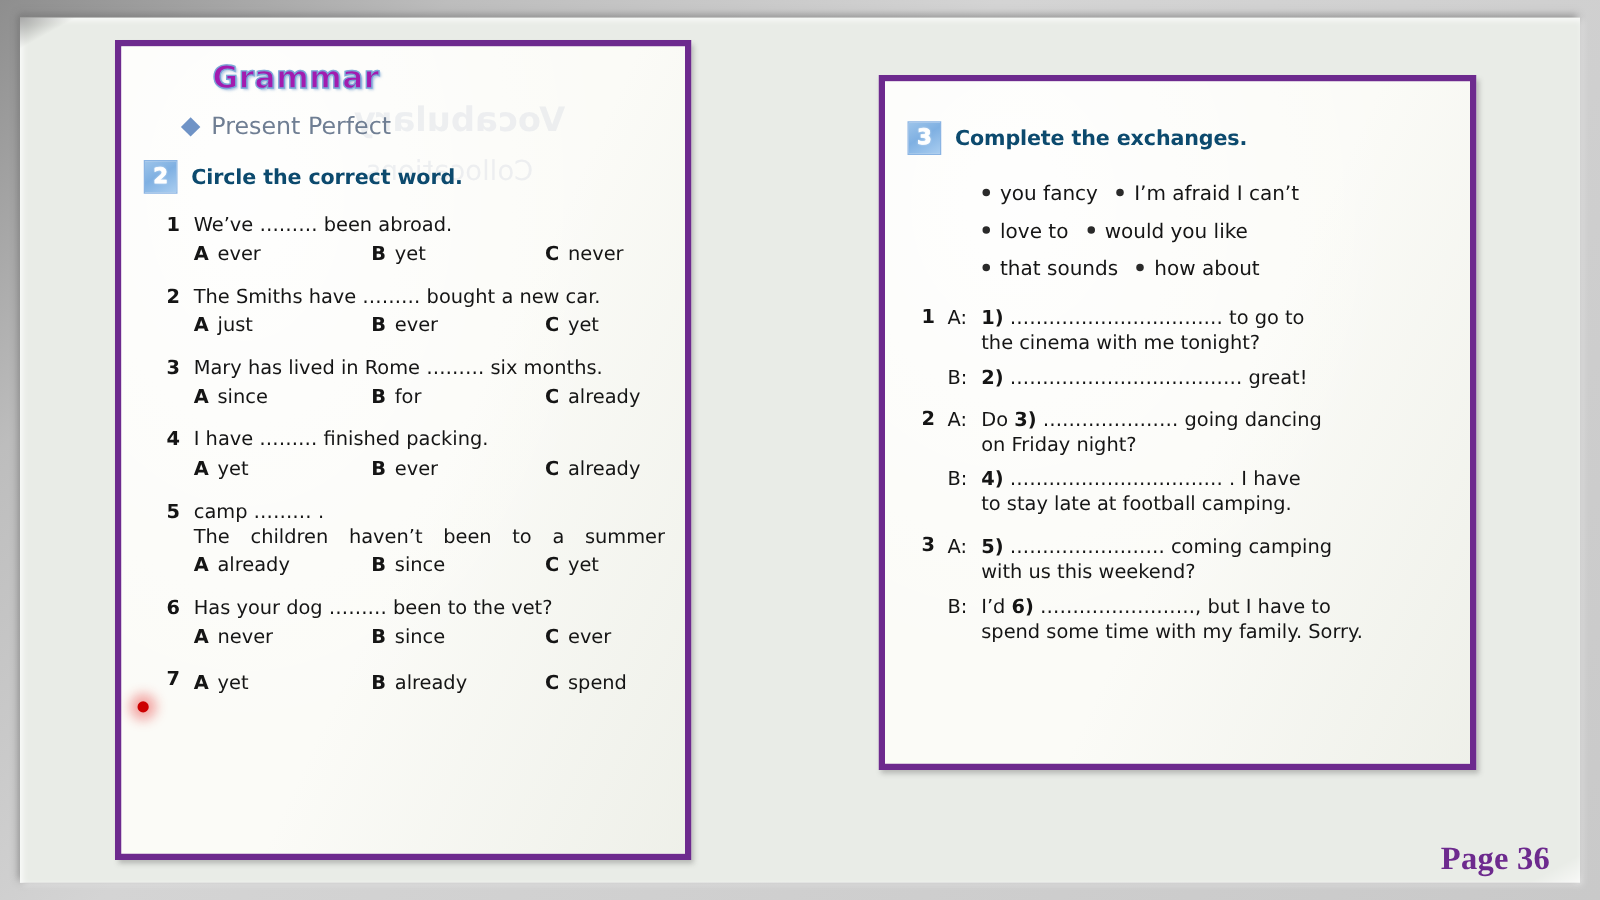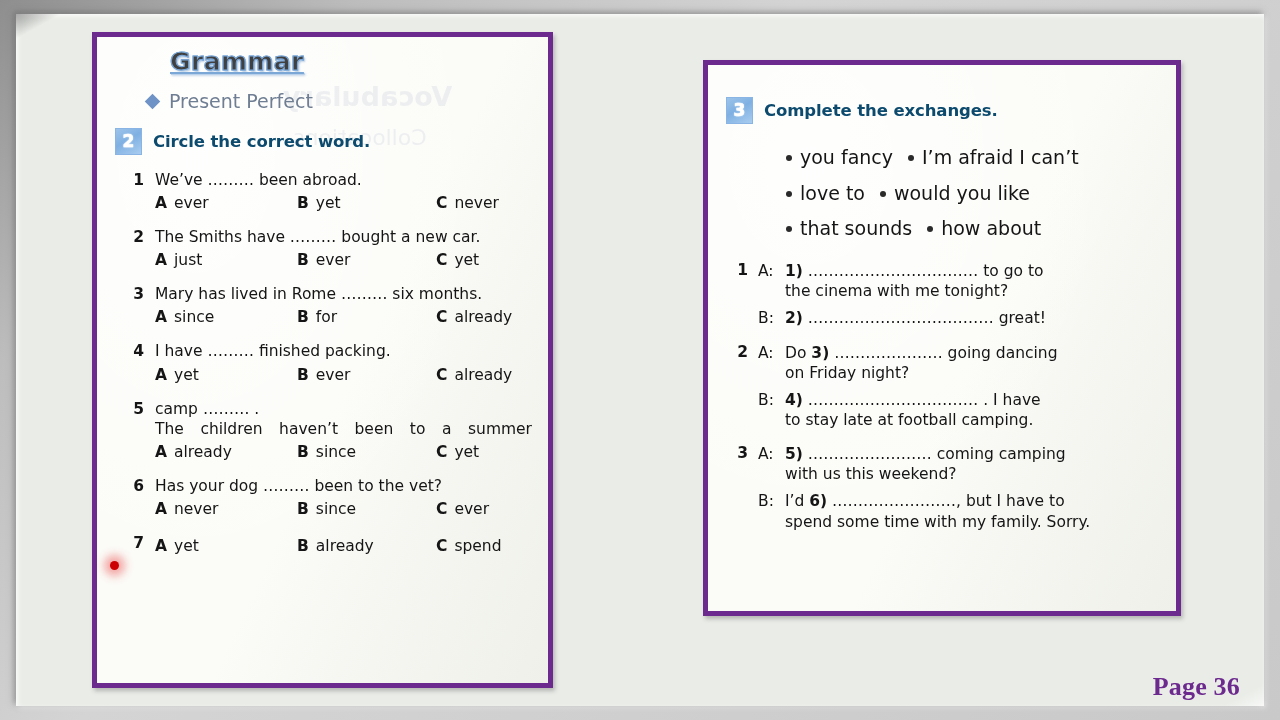--- a/index.html
+++ b/index.html
@@ -94,28 +94,27 @@
     pointer-events: none;
     font-family: "DejaVu Sans", sans-serif;
   }
 
   
   .sect-title {
     font-family: "DejaVu Sans", sans-serif;
     font-weight: bold;
     font-size: 25px;
     letter-spacing: 0.4px;
-    color: #404040;
+    color: #a21caf;
     -webkit-text-stroke: 1.1px #7ba7d7;
     text-shadow:
        0 0 1px #8fb5dd,
        1px 1px 0 #b9d1ea,
        1.6px 1.6px 2px rgba(120,160,205,0.55);
     line-height: 1;
-    text-decoration: underline;
   }
 
   
   .subhead {
     display: flex;
     align-items: center;
     gap: 11px;
     font-family: "DejaVu Sans", sans-serif;
     font-size: 19px;
     color: #6f7e93;
@@ -194,21 +193,21 @@
   .opt { display: flex; gap: 7px; }
   .opt:nth-child(1) { width: 142px; }
   .opt:nth-child(2) { width: 139px; }
   .opt-letter { font-weight: bold; }
 
   
   .bank {
     margin-top: 16px;
     padding-left: 60px;
     font-family: "DejaVu Sans", sans-serif;
-    font-size: 19px;
+    font-size: 16px;
     color: #151515;
     line-height: 1.88;
   }
   .bank-line { display: flex; align-items: baseline; }
   .bdot {
     display: inline-block;
     width: 6px; height: 6px;
     border-radius: 50%;
     background: #2a2a2a;
     margin-right: 8px;

